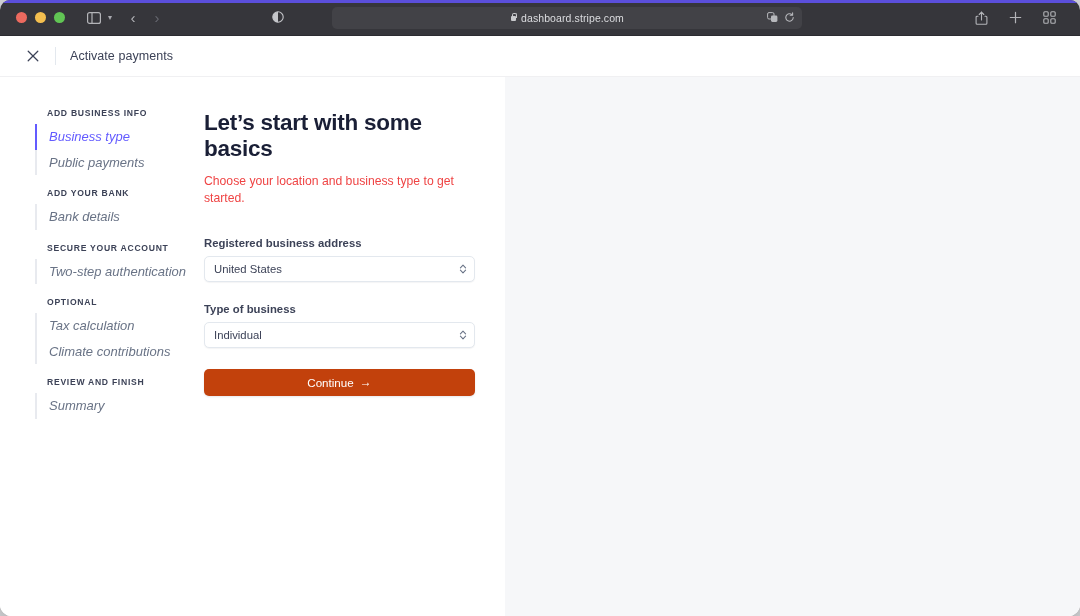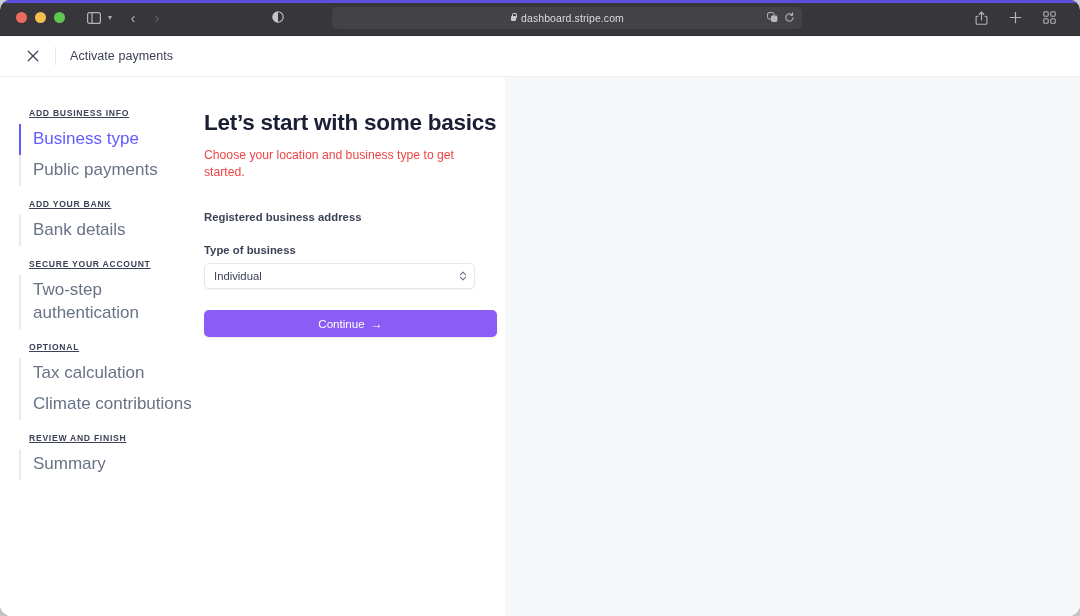--- a/index.html
+++ b/index.html
@@ -238,36 +238,36 @@
     width: 197px;
     flex-shrink: 0;
     padding-top: 31px;
   }
 
   .nav-section-title {
     font-size: 8.6px;
     font-weight: bold;
     letter-spacing: 0.72px;
     color: #3c4257;
-    padding-left: 29px;
+    padding-left: 47px;
     margin-bottom: 6px;
     text-transform: uppercase;
-    text-decoration: underline;
   }
 
   .nav-group { margin-bottom: 13px; }
 
   .nav-item {
     display: block;
-    font-size: 17px;
+    font-size: 13px;
     color: #697386;
     padding: 4px 0 4px 12px;
-    margin-left: 19px;
+    margin-left: 35px;
     border-left: 2px solid #e8eaef;
     line-height: 1.35;
+    font-style: italic;
   }
 
   .nav-item.active {
     color: #635bff;
     border-left-color: #635bff;
   }
 
   
   .main {
     flex: 1;
@@ -329,23 +329,23 @@
     top: 50%;
     transform: translateY(-50%);
     display: flex;
     flex-direction: column;
     gap: 2px;
     line-height: 0;
     color: #697386;
   }
 
   .continue-btn {
-    width: 293px;
+    width: 271px;
     height: 27px;
-    background: #8b5cf6;
+    background: #c2410c;
     border: none;
     border-radius: 5px;
     color: #ffffff;
     font-size: 11.6px;
     font-family: "Liberation Sans", sans-serif;
     display: flex;
     align-items: center;
     justify-content: center;
     gap: 6px;
     cursor: pointer;
@@ -483,20 +483,31 @@
           <a class="nav-item">Summary</a>
         </div>
       </nav>
 
       <main class="main">
         <h1 class="page-title">Let’s start with some basics</h1>
         <p class="page-subtitle">Choose your location and business type to get started.</p>
 
         <div class="field-group">
           <label class="field-label">Registered business address</label>
+          <div class="select-wrap">
+            <div class="select-box">
+              <span class="select-value">United States</span>
+            </div>
+            <span class="select-chevrons">
+              <svg width="8" height="11" viewBox="0 0 8 11" fill="none">
+                <path d="M1.4 4.3 4 1.7l2.6 2.6" stroke="currentColor" stroke-width="1.1" stroke-linecap="round" stroke-linejoin="round"></path>
+                <path d="M1.4 6.7 4 9.3l2.6-2.6" stroke="currentColor" stroke-width="1.1" stroke-linecap="round" stroke-linejoin="round"></path>
+              </svg>
+            </span>
+          </div>
         </div>
 
         <div class="field-group">
           <label class="field-label">Type of business</label>
           <div class="select-wrap">
             <div class="select-box">
               <span class="select-value">Individual</span>
             </div>
             <span class="select-chevrons">
               <svg width="8" height="11" viewBox="0 0 8 11" fill="none">

